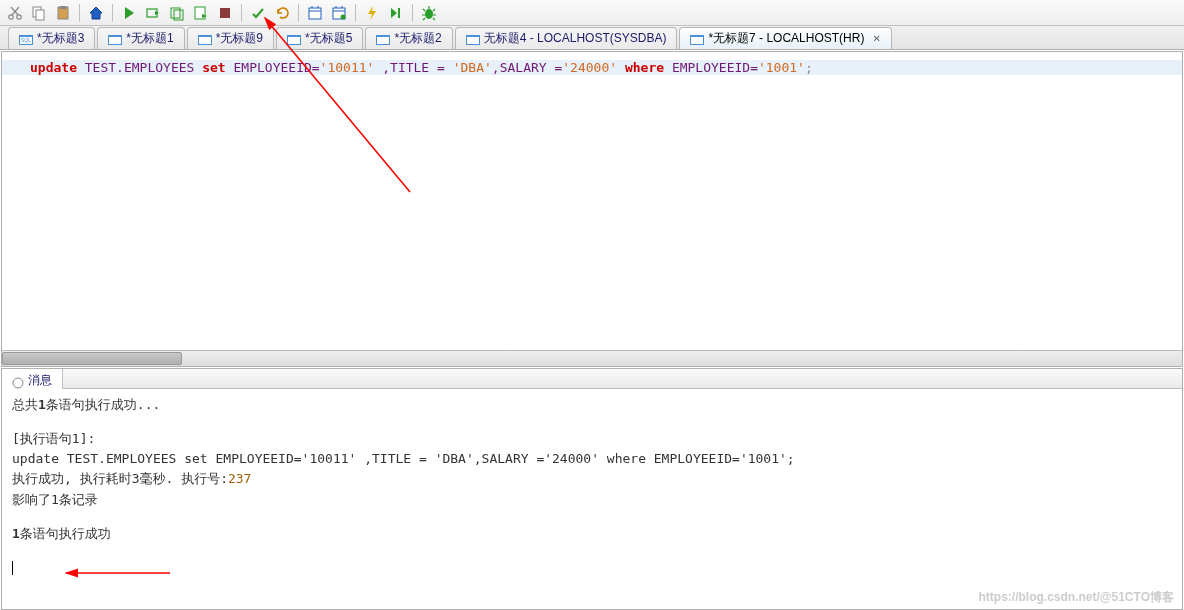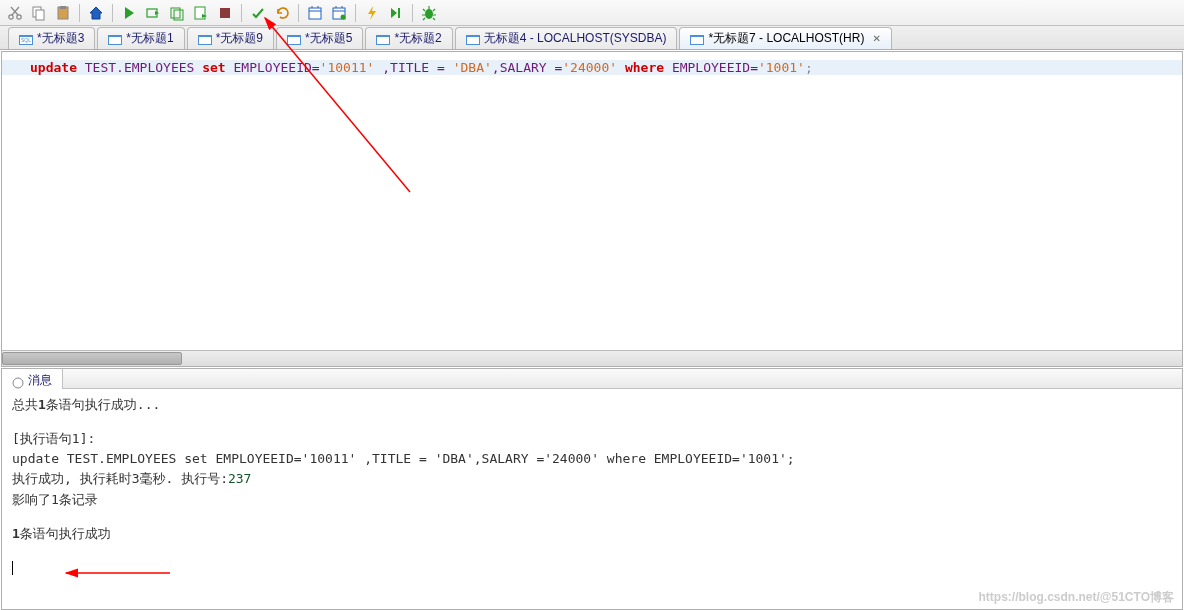--- a/index.html
+++ b/index.html
@@ -23,21 +23,21 @@
 .str { color:#d2691e; }
 .plain { color:#701a75; }
 .gray { color:#888; }
 .hscroll { position:absolute; bottom:0; left:0; right:0; height:16px; background:linear-gradient(#eee,#ddd); border-top:1px solid #bbb; }
 .hscroll .thumb { position:absolute; left:0; top:1px; width:180px; height:13px; background:linear-gradient(#c8c8c8,#b0b0b0); border:1px solid #999; border-radius:2px; }
 
 .msg-wrap { border:1px solid #b0b0b0; margin:1px; }
 .msg-tab { height:20px; background:linear-gradient(#fafafa,#eaeaea); border-bottom:1px solid #c0c0c0; display:flex; align-items:center; }
 .msg-tab .lbl { padding:0 10px; height:20px; display:flex; align-items:flex-end; gap:4px; background:#fff; border-right:1px solid #c0c0c0; color:#1a1a6a; }
 .msg-body { padding:6px 10px; font-family:SimSun,Consolas,monospace; font-size:13px; line-height:1.55; color:#333; height:220px; background:#fff; }
-.msg-body .link { color:#14532d; }
+.msg-body .link { color:#a16207; }
 .msg-body b { font-weight:bold; }
 .cursor-mark { display:inline-block; width:1px; height:14px; background:#000; vertical-align:middle; }
 
 .arrow { position:absolute; pointer-events:none; }
 .watermark { position:absolute; right:10px; bottom:4px; color:#ccc; font-size:12px; font-family:Arial;font-weight:bold; }
 </style>
 </head>
 <body>
 
 <div class="toolbar">

